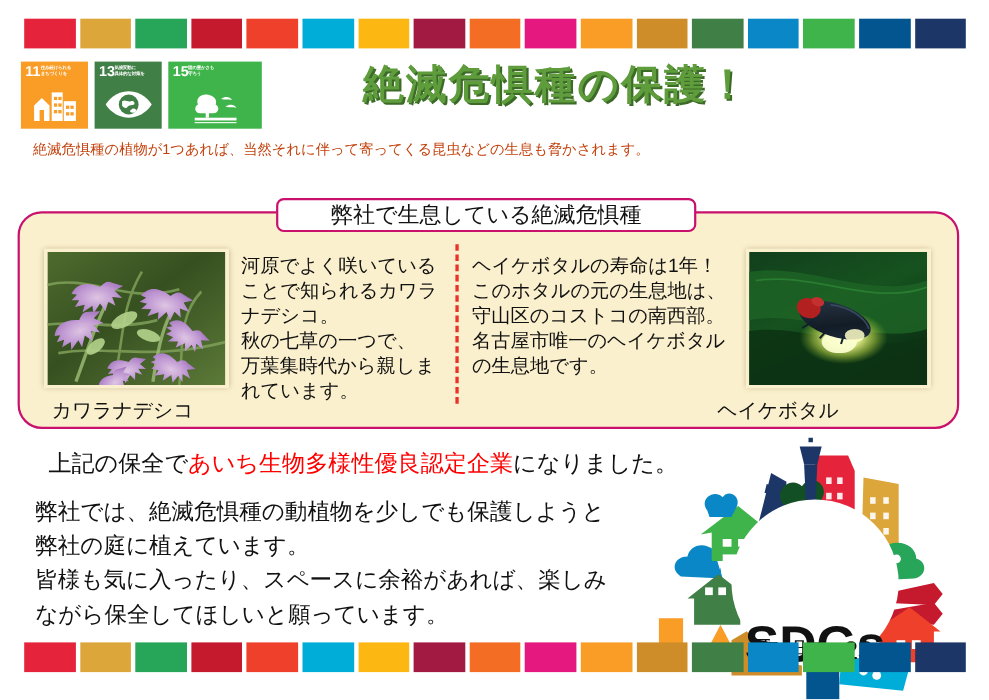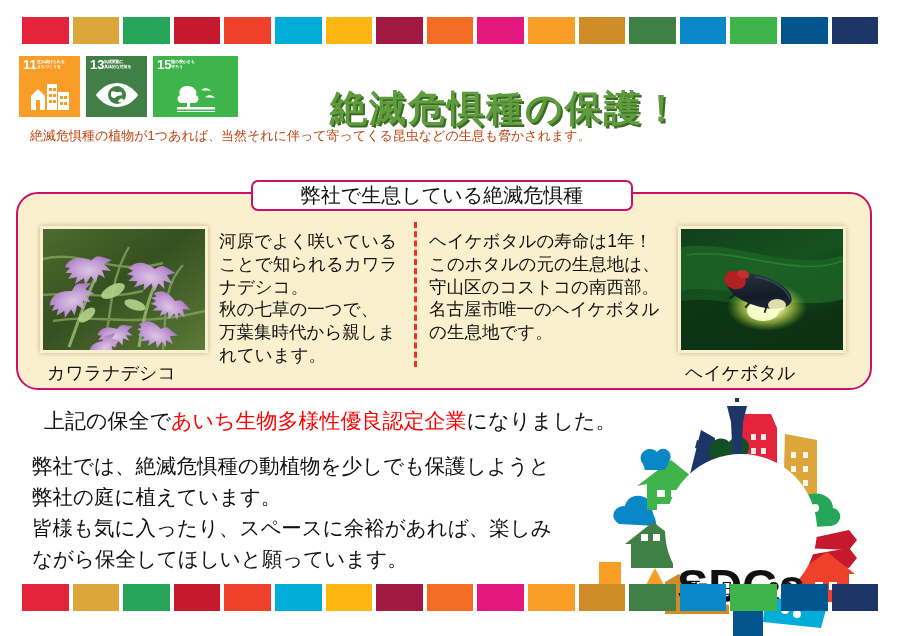--- a/index.html
+++ b/index.html
@@ -86,21 +86,20 @@
   .main-title {
     position: absolute;
     left: 330px;
     top: 52px;
     font-size: 37px;
     font-weight: bold;
     color: #5e9c3c;
     letter-spacing: 2px;
     text-shadow: 2px 2px 0 #3c6b28;
     white-space: nowrap;
-    margin-top: 32px;
   }
 
   
   .intro-text {
     position: absolute;
     left: 30px;
     top: 127px;
     width: 845px;
     font-size: 13px;
     line-height: 1.42;
@@ -155,21 +154,21 @@
     width: 162px;
     height: 121px;
   }
   .caption {
     position: absolute;
     font-size: 18px;
     color: #111;
     font-family: Liberation Mono, monospace;
   }
   .caption-left { left: 47px; top: 361px; }
-  .caption-right { left: 685px; top: 361px; text-align: center; }
+  .caption-right { left: 652px; top: 361px; text-align: center; }
 
   .col-text {
     position: absolute;
     font-size: 17.5px;
     line-height: 1.30;
     color: #111;
     white-space: pre-line;
   }
   .col-left  { left: 219px; top: 230px; width: 180px; }
   .col-right { left: 429px; top: 230px; width: 245px; }

